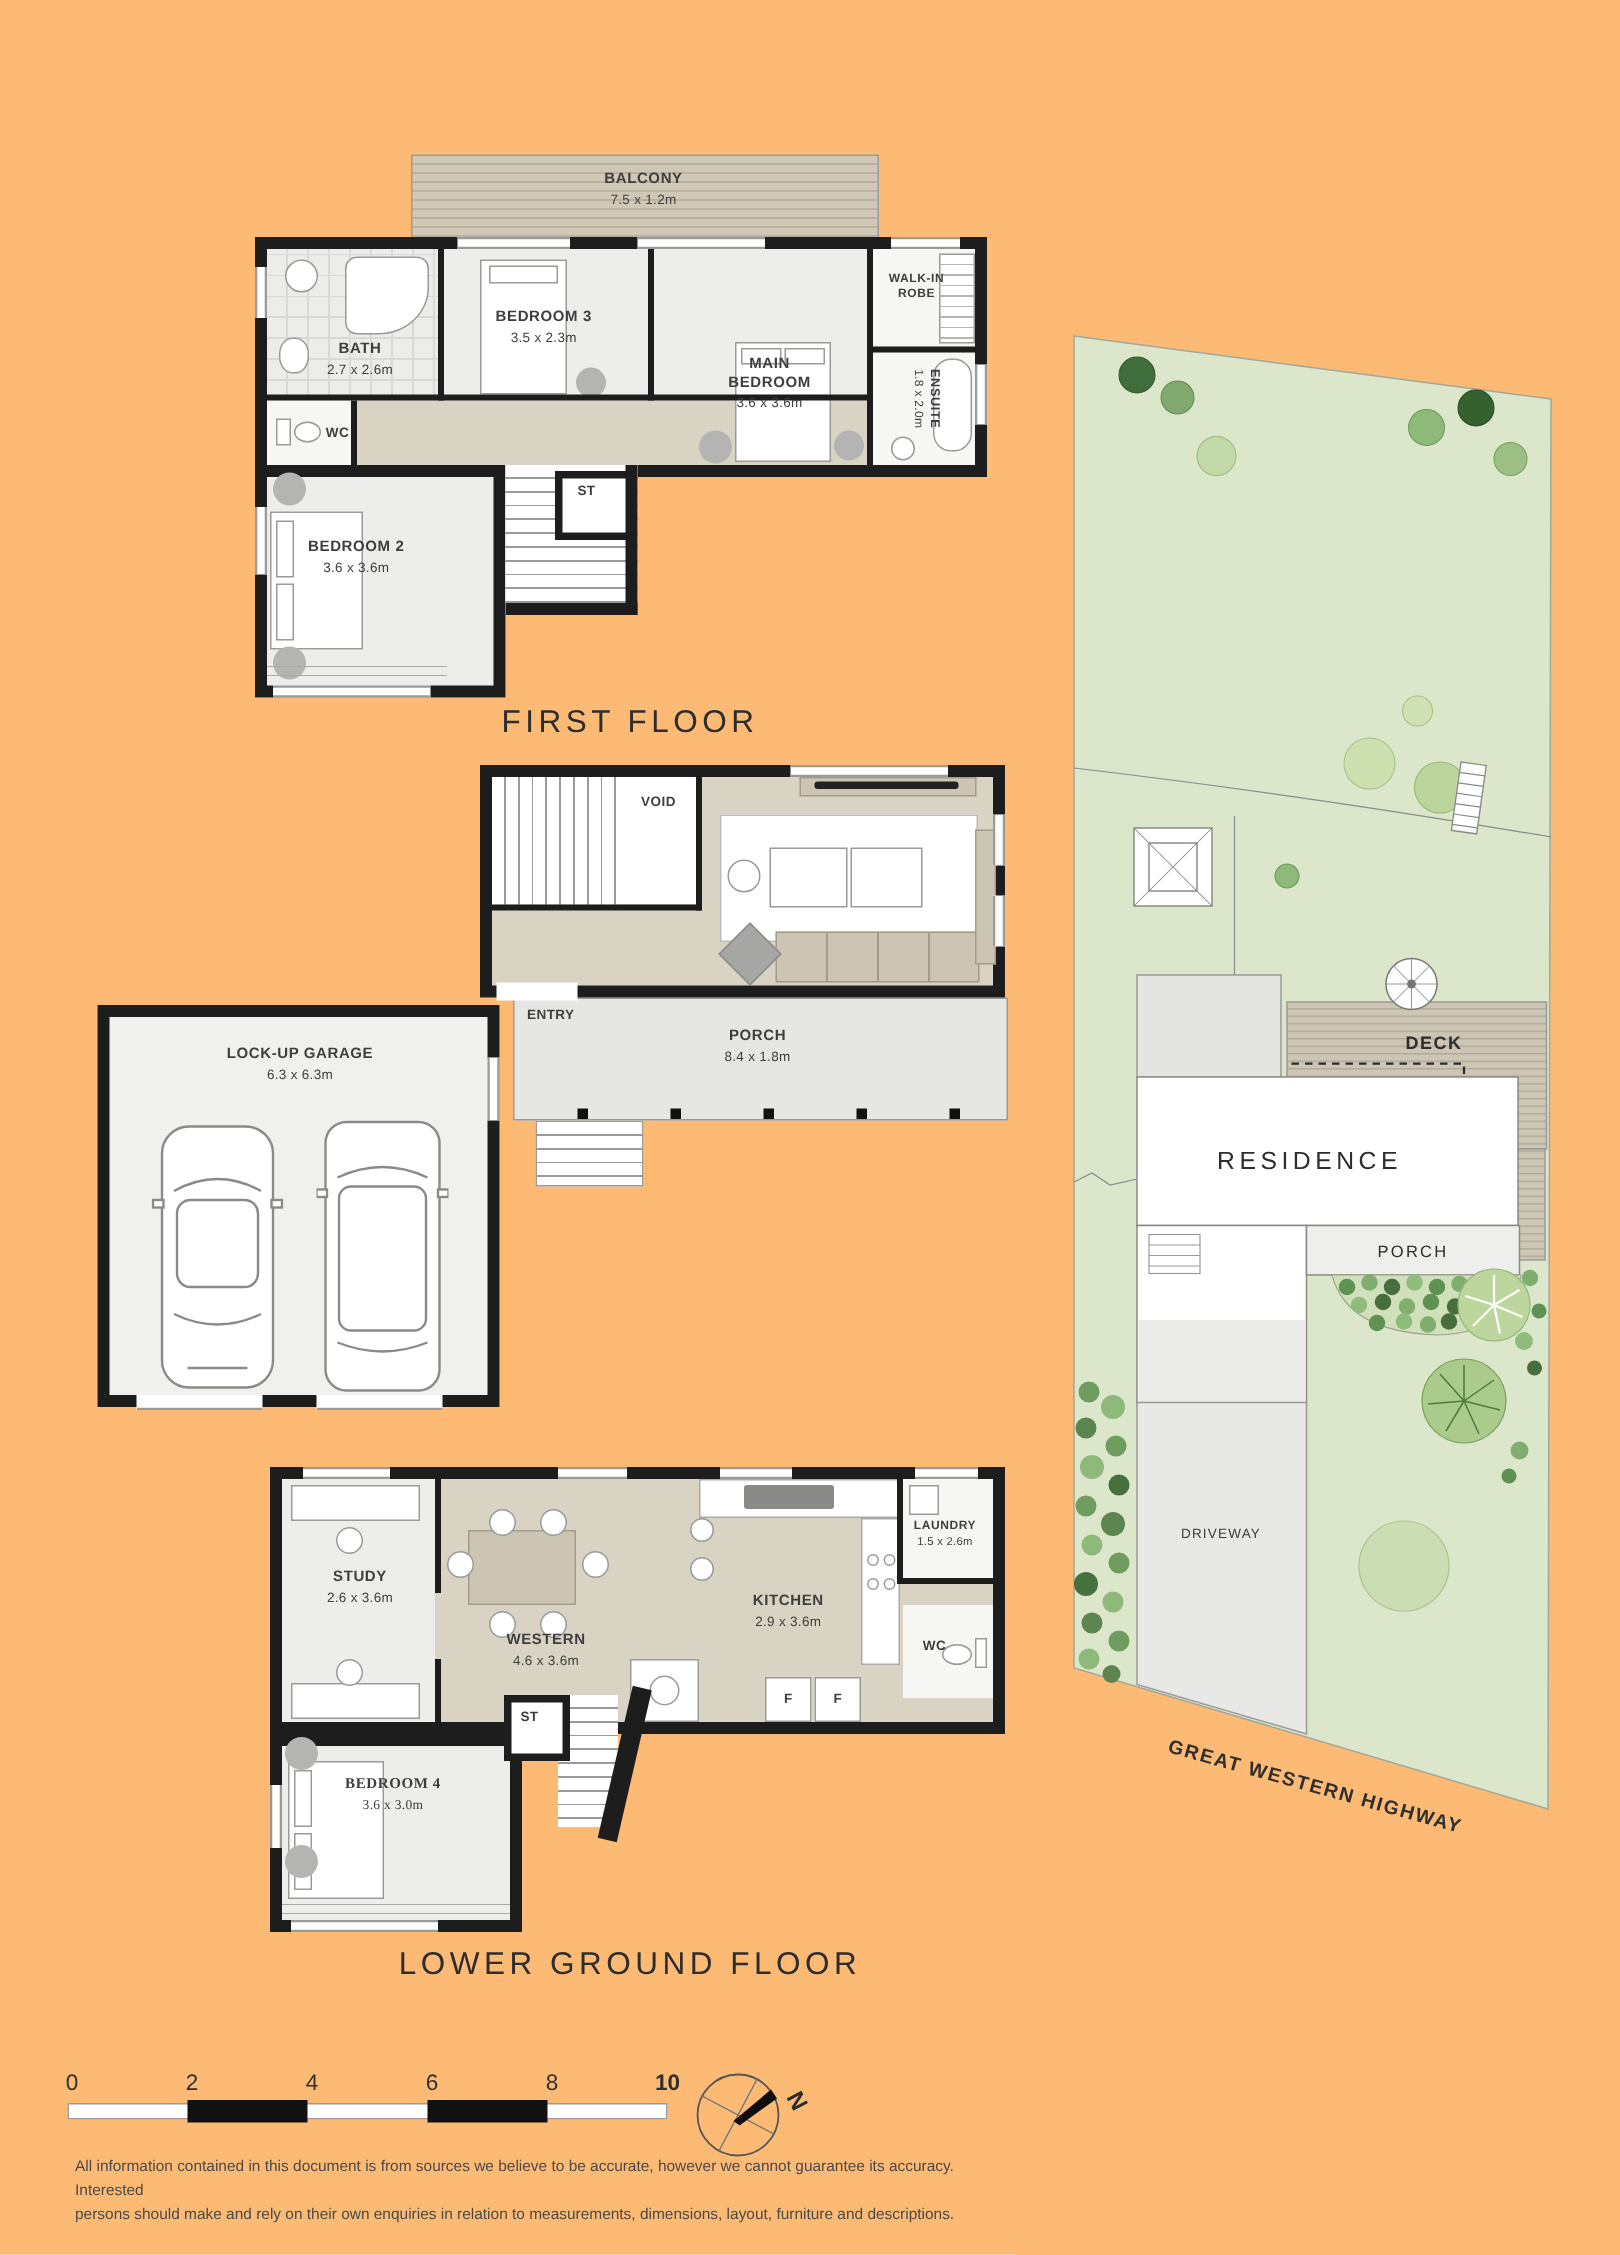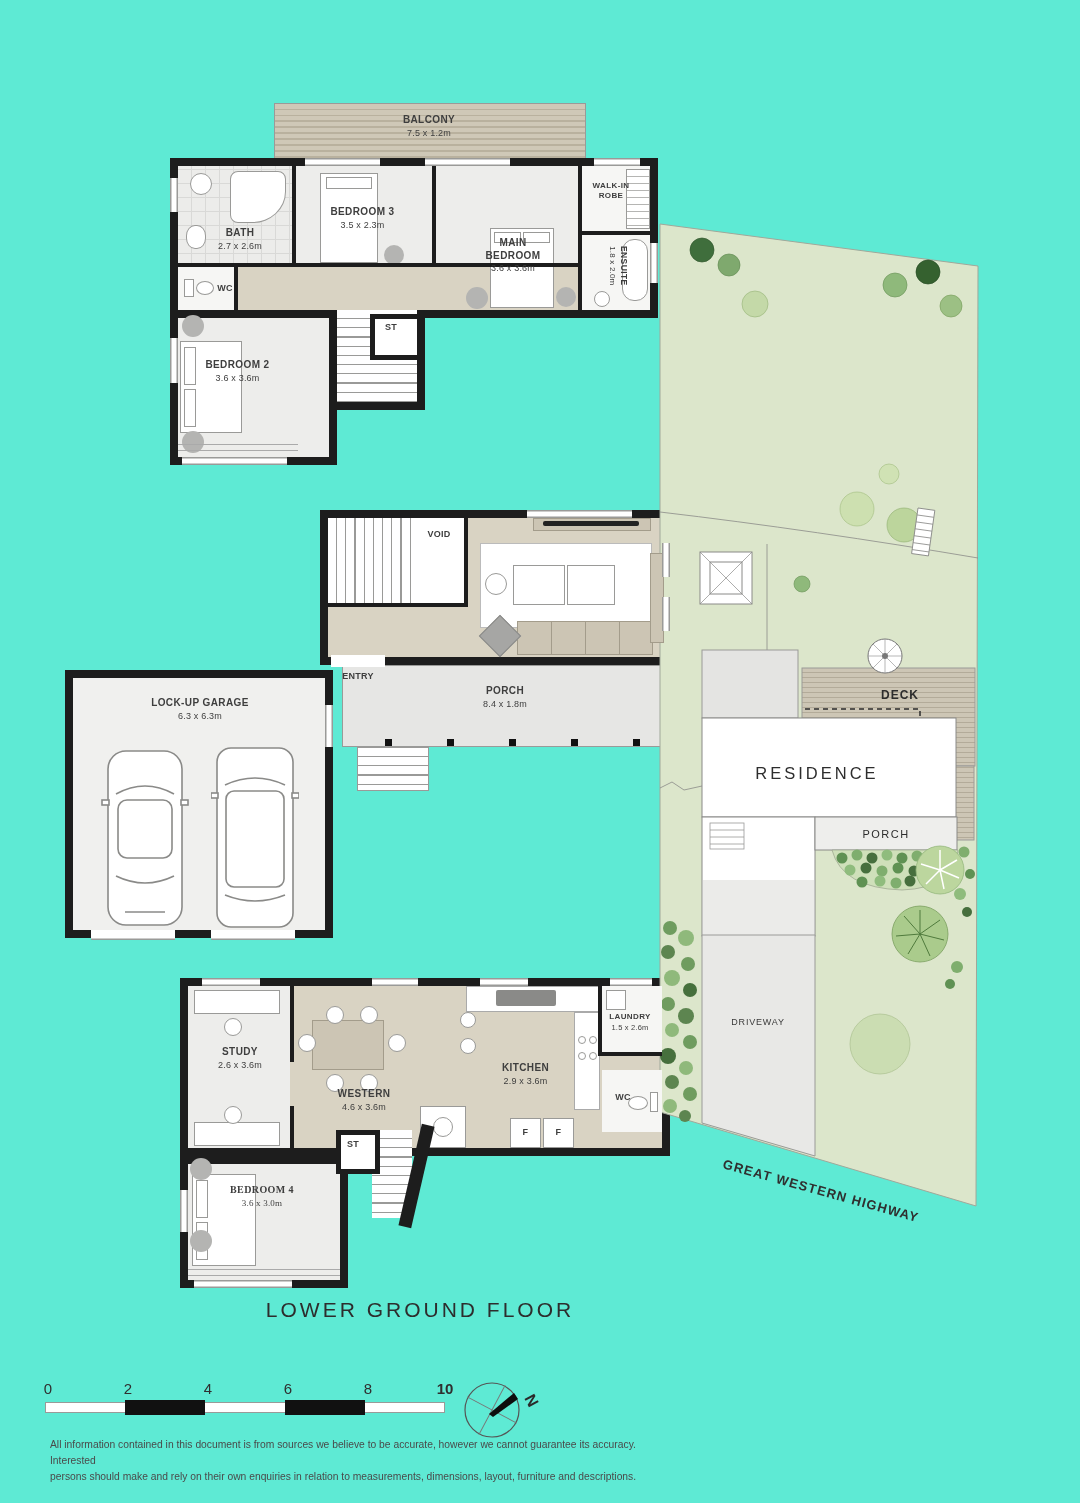--- a/index.html
+++ b/index.html
@@ -1,17 +1,17 @@
 <!DOCTYPE html>
 <html><head>
 <meta charset="utf-8">
 <style>
   html,body{margin:0;padding:0;}
   body{width:1080px;height:1503px;background:#fff;font-family:"Liberation Sans",sans-serif;color:#3a3a3a;}
-  #page{position:relative;width:1080px;height:1503px;background:#5eead4;overflow:hidden;}
+  #page{position:relative;width:1080px;height:1503px;background:#fdba74;overflow:hidden;}
   .abs{position:absolute;box-sizing:border-box;}
   .wallbox{position:absolute;box-sizing:border-box;border:8px solid #1d1d1d;background:#ededeb;z-index:1;}
   .iwall{position:absolute;background:#1d1d1d;z-index:10;}
   .fill{position:absolute;z-index:2;}
   .furn{position:absolute;background:#fff;border:1.2px solid #9a9a98;box-sizing:border-box;z-index:5;}
   .tan{background:#ccc5b4;border-color:#a39c8b;}
   .grayc{position:absolute;background:#b4b4b2;border-radius:50%;z-index:6;}
   .winH{position:absolute;background:#fff;z-index:12;box-shadow:inset 0 1.5px 0 #9a9a98, inset 0 -1.5px 0 #9a9a98;}
   .winV{position:absolute;background:#fff;z-index:12;box-shadow:inset 1.5px 0 0 #9a9a98, inset -1.5px 0 0 #9a9a98;}
   .gap{position:absolute;background:#fff;z-index:12;}
@@ -118,20 +118,21 @@
     <div class="rl" style="left:408px;top:152px;width:80px;font-size:8.5px;transform:rotate(90deg);">
       <span>ENSUITE</span>
       <span class="dims" style="font-size:8px;">1.8 x 2.0m</span>
     </div>
     <div class="sm" style="left:40px;top:180px;width:30px;">WC</div>
     <div class="rl" style="left:20px;top:256px;width:95px;">
       <span>BEDROOM 2</span>
       <span class="dims">3.6 x 3.6m</span>
     </div>
   </div>
+  <div class="floor-title" style="left:250px;top:470px;width:340px;">FIRST FLOOR</div>
 
   <div class="abs" style="left:65px;top:505px;width:615px;height:470px;">
     <div class="wallbox" style="left:255px;top:5px;width:350px;height:155px;background:#d9d3c3;"></div>
     <div class="fill" style="left:263px;top:13px;width:138px;height:85px;background:#fff;z-index:3;"></div>
     <div class="fill stairsV" style="left:263px;top:13px;width:84px;height:85px;z-index:4;"></div>
     <div class="iwall" style="left:263px;top:98px;width:140px;height:4px;"></div>
     <div class="iwall" style="left:399px;top:13px;width:4px;height:89px;"></div>
     <div class="sm" style="left:352px;top:24px;width:44px;">VOID</div>
 
     <div class="furn" style="left:415px;top:38px;width:172px;height:85px;border-color:#bbb;"></div>
@@ -140,21 +141,21 @@
     <div class="furn" style="left:448px;top:60px;width:52px;height:40px;"></div>
     <div class="furn" style="left:502px;top:60px;width:48px;height:40px;"></div>
     <div class="furn tan" style="left:452px;top:116px;width:136px;height:34px;background-image:repeating-linear-gradient(90deg,transparent 0 33px,#a39c8b 33px 34px);"></div>
     <div class="abs" style="left:420px;top:116px;width:30px;height:30px;background:#a6a6a4;border:1px solid #8a8a88;transform:rotate(45deg);z-index:5;"></div>
     <div class="furn" style="left:420px;top:68px;width:22px;height:22px;border-radius:50%;"></div>
     <div class="furn tan" style="left:585px;top:48px;width:14px;height:90px;"></div>
     <div class="winH" style="left:462px;top:5px;width:105px;height:8px;"></div>
     <div class="winV" style="left:597px;top:38px;width:8px;height:34px;"></div>
     <div class="winV" style="left:597px;top:92px;width:8px;height:34px;"></div>
     <div class="gap" style="left:266px;top:150px;width:54px;height:12px;"></div>
-    <div class="sm" style="left:268px;top:166px;width:50px;text-align:center;">ENTRY</div>
+    <div class="sm" style="left:268px;top:166px;width:50px;text-align:right;">ENTRY</div>
 
     <div class="abs" style="left:277px;top:160px;width:330px;height:82px;background:#e6e6e4;border:1px solid #9a9a98;z-index:0;"></div>
     <div class="rl" style="left:355px;top:180px;width:170px;">
       <span>PORCH</span>
       <span class="dims">8.4 x 1.8m</span>
     </div>
     <div class="post" style="left:320px;top:234px;"></div>
     <div class="post" style="left:382px;top:234px;"></div>
     <div class="post" style="left:444px;top:234px;"></div>
     <div class="post" style="left:506px;top:234px;"></div>
@@ -275,21 +276,21 @@
       <span class="dims" style="font-size:7.5px;">1.5 x 2.6m</span>
     </div>
     <div class="sm" style="left:428px;top:114px;width:30px;">WC</div>
     <div class="rl" style="left:26px;top:206px;width:112px;font-family:Liberation Serif, serif;">
       <span>BEDROOM 4</span>
       <span class="dims">3.6 x 3.0m</span>
     </div>
   </div>
   <div class="floor-title" style="left:197px;top:1298px;width:446px;">LOWER GROUND FLOOR</div>
 
-  <div class="abs" style="left:652px;top:222px;width:335px;height:1012px;z-index:1;text-decoration:underline;">
+  <div class="abs" style="left:708px;top:222px;width:335px;height:1012px;z-index:1;text-decoration:underline;">
   <svg width="335" height="1012" viewBox="0 0 335 1012" style="overflow:visible;">
     <defs>
       <pattern id="dk" width="6" height="5" patternUnits="userSpaceOnUse">
         <rect width="6" height="5" fill="#cdc6b5"></rect>
             <line x1="0" y1="0.5" x2="6" y2="0.5" stroke="#b3ab99" stroke-width="1"></line>
       </pattern>
     </defs>
     <polygon points="8,2 326,44 324,984 8,890" fill="#dce6cb" stroke="#a0a89a" stroke-width="1"></polygon>
     <path d="M8,290 C110,302 220,318 326,336" fill="none" stroke="#8a8a88" stroke-width="0.8"></path>
     <line x1="115" y1="322" x2="115" y2="428" stroke="#8a8a88" stroke-width="0.8"></line>

